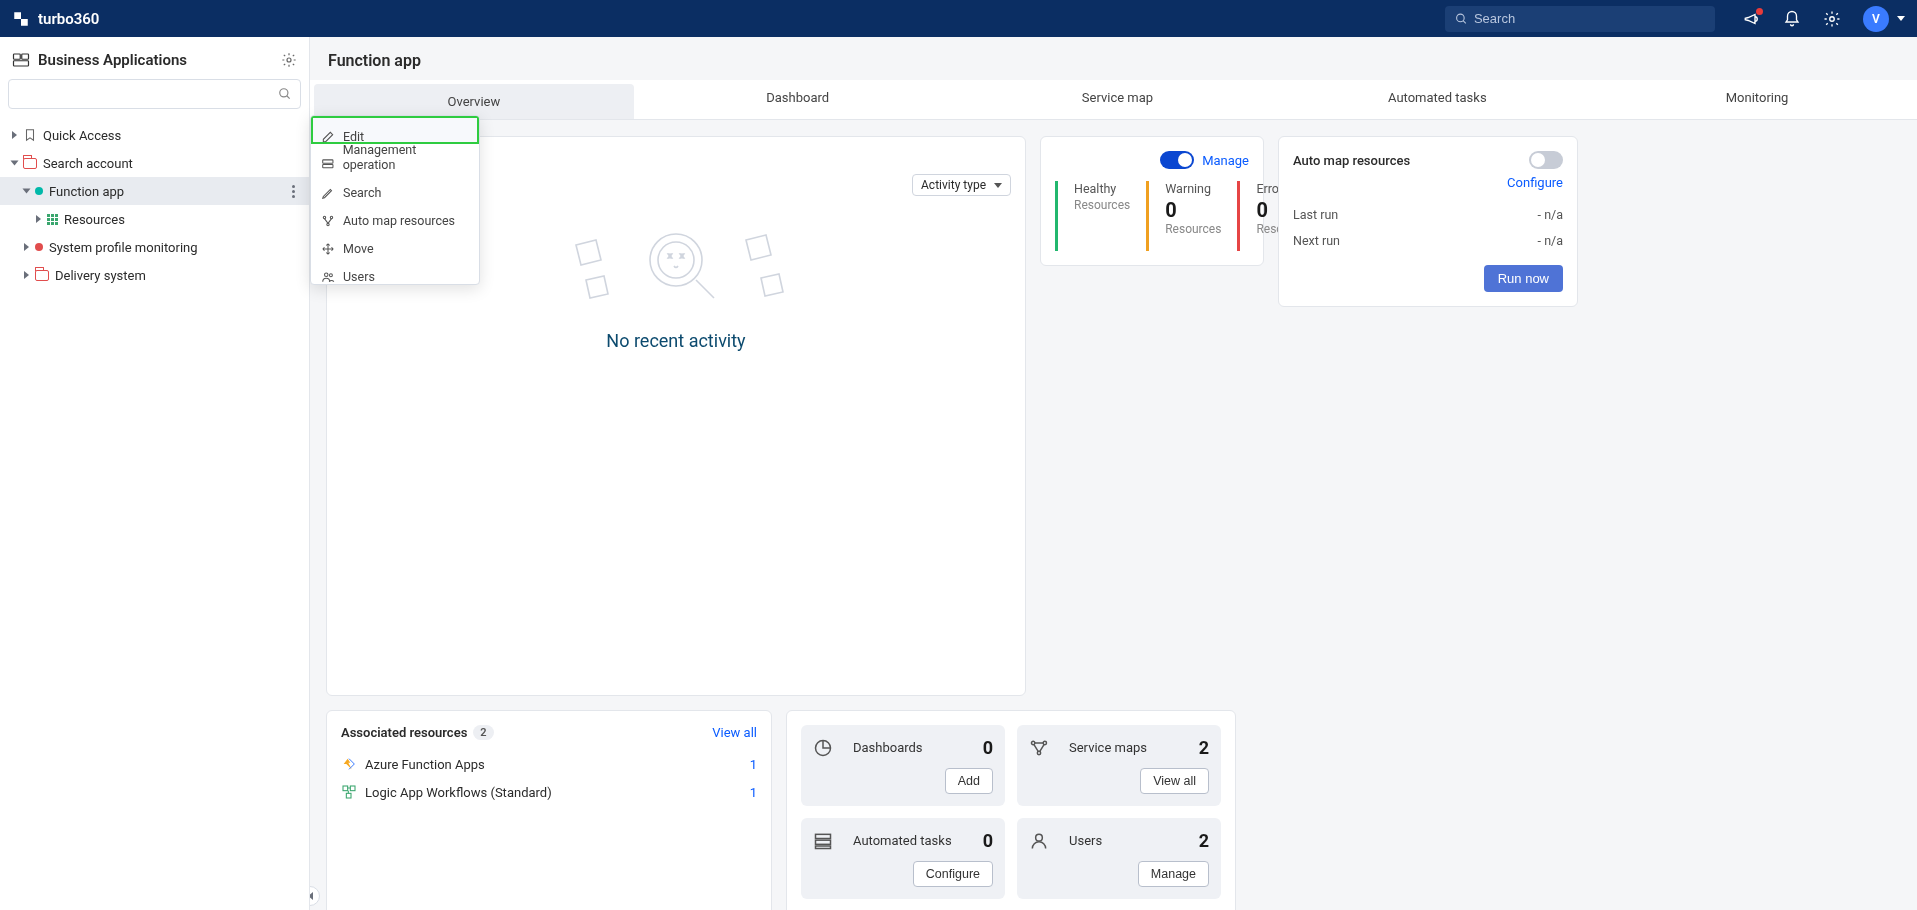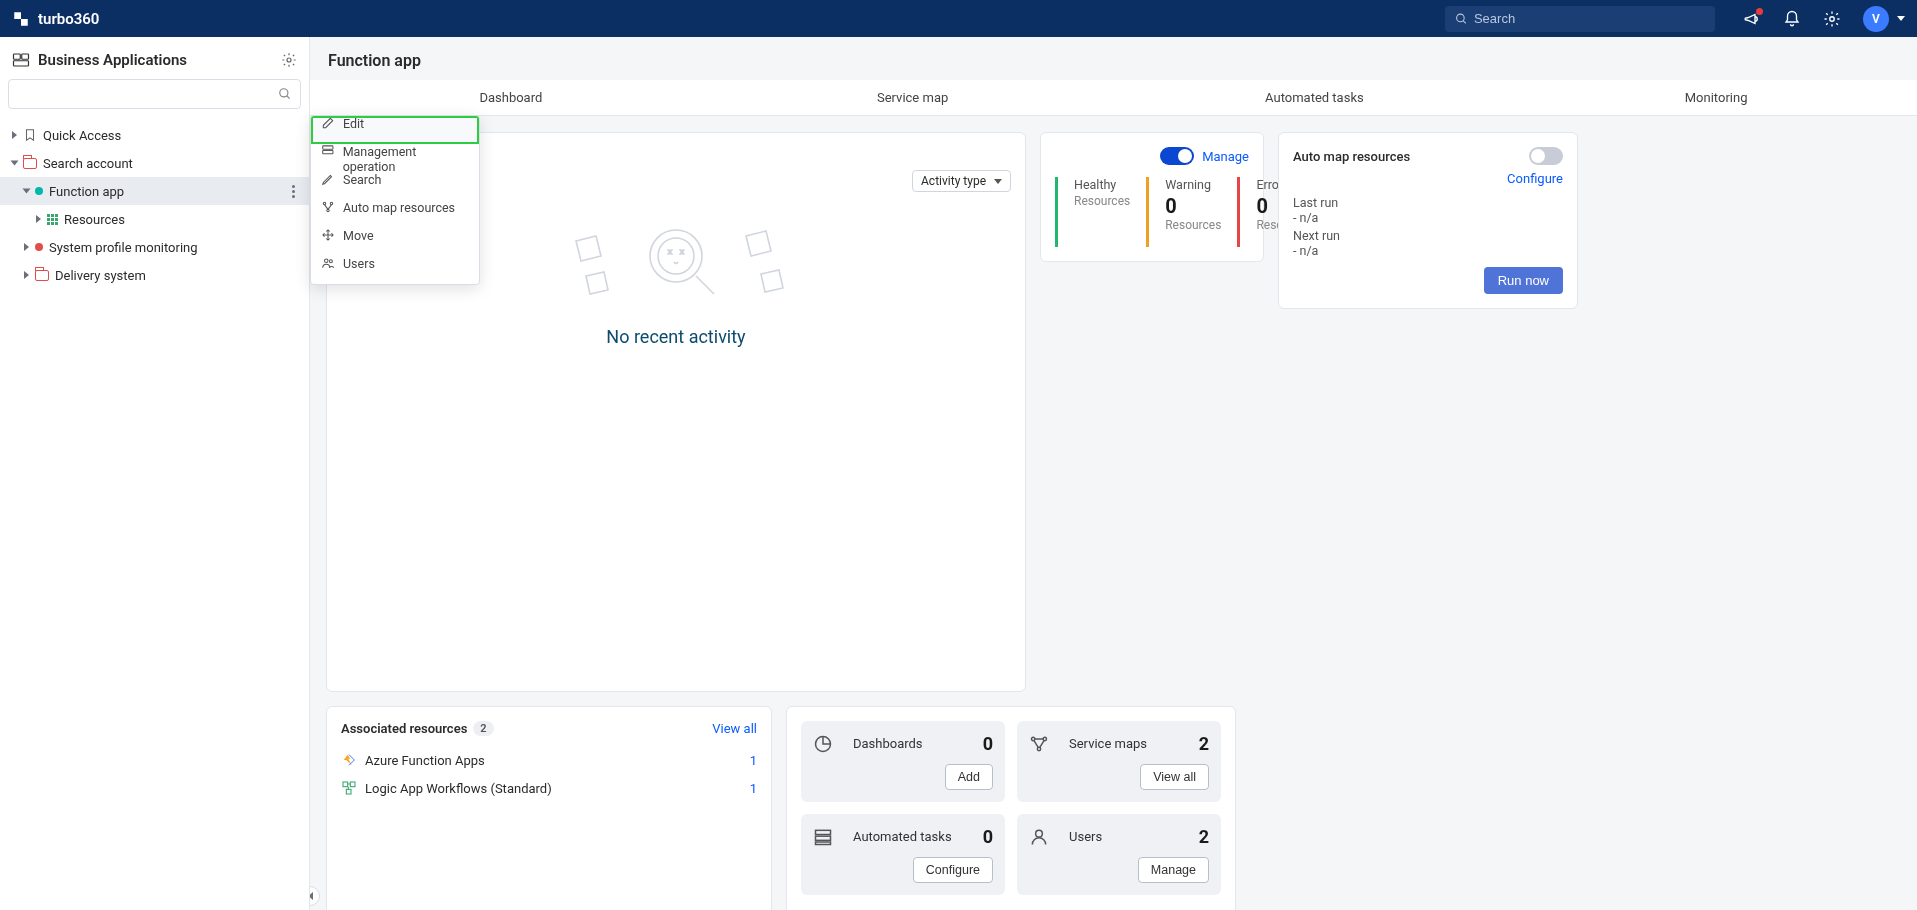--- a/index.html
+++ b/index.html
@@ -42,21 +42,21 @@
 .dot-teal { background:#00b8a9; }
 .dot-red2 { background:#e14d4d; }
 .tree-selected { background: #e8ebf0; }
 .kebab { margin-left:auto; display:flex; flex-direction:column; gap:2px; align-items:center; justify-content:center; width:16px; }
 .kebab span { width:3px; height:3px; background:#6a6f7a; border-radius:50%; }
 .grid3 { display:grid; grid-template-columns:repeat(3,3px); grid-template-rows:repeat(3,3px); gap:1px; }
 .grid3 span { background:#3aa66e; }
 
 
 .ctx-menu { position:absolute; top: 115px; left: 310px; width: 170px; background:#fff; border:1px solid #d9dee6; border-radius:4px; box-shadow:0 4px 16px rgba(0,0,0,.12); overflow:hidden; z-index:50; }
-.ctx-item { display:flex; align-items:flex-start; gap:8px; height:28px; padding:0 10px; font-size:12.5px; color:#444; cursor:pointer; }
+.ctx-item { display:flex; align-items:flex-end; gap:8px; height:28px; padding:0 10px; font-size:12.5px; color:#444; cursor:pointer; }
 .ctx-item.highlight { outline: 2.5px solid #2ecc40; outline-offset:-2px; background:#f7f9fc; }
 
 
 .main { flex:1; display:flex; flex-direction:column; overflow:hidden; position: relative; }
 .page-title { font-size: 16px; font-weight: 600; padding: 14px 18px 10px; color:#2b2b2b; }
 .tabs { display:flex; background:#fff; border-bottom:1px solid #e3e6eb; }
 .tab { flex:1; text-align:center; padding:10px 0; font-size:13px; cursor:pointer; color:#444; }
 .tab.active { background:#edeff3; border-radius:4px 4px 0 0; margin:4px 4px 0 4px; }
 .content { padding:16px; display:grid; grid-template-columns: 700px 224px 300px; gap:14px; align-items:start; }
 
@@ -75,21 +75,21 @@
 .hbox .hsub { font-size:12px; color:#888; }
 .hbox.green { border-left-color:#22b76e; }
 .hbox.orange { border-left-color:#f0a020; }
 .hbox.red { border-left-color:#e64545; }
 .hbox.grey1 { border-left-color:#aab0bb; }
 .hbox.grey2 { border-left-color:#aab0bb; }
 
 .automap-card { min-height: 108px; display:flex; flex-direction:column; gap:6px; }
 .automap-title { font-size:13px; color:#2b2b2b; font-weight:500; display:flex; justify-content:space-between; align-items:center; }
 .automap-rows { font-size:12.5px; color:#555; }
-.automap-rows div { display:flex; justify-content:space-between; margin:3px 0;flex-direction:column; }
+.automap-rows div { display:flex; justify-content:space-between; margin:11px 0; }
 .btn-primary { background:#4f73d6; color:#fff; border:none; border-radius:4px; padding:6px 14px; font-size:13px; cursor:pointer; align-self:flex-end; }
 .btn-outline { background:#fff; border:1px solid #b8bfcc; border-radius:4px; padding:5px 12px; font-size:12.5px; cursor:pointer; color:#333; }
 
 .recent-card { min-height: 560px; }
 .recent-title { font-size:13px; font-weight:600; margin-bottom:8px; }
 .filter-row { display:flex; align-items:center; justify-content:space-between; margin-bottom:14px; }
 .filter-lbl { display:flex; align-items:center; gap:6px; color:#666; font-size:12.5px; }
 .type-btn { border:1px solid #d0d5de; border-radius:4px; padding:3px 8px; font-size:12px; display:flex; align-items:center; gap:4px; cursor:pointer; background:#fff; }
 .empty-ill { display:flex; flex-direction:column; align-items:center; gap:10px; margin-top:10px; }
 .empty-text { color:#0c4a6e; font-size:18px; }
@@ -280,20 +280,21 @@
           <circle cx="17" cy="9" r="2.5"></circle>
           <path d="M14 20 a5 5 0 0 1 8 0"></path>
         </svg>
       <span>Users</span>
     </div>
   </div>
 
   <div class="main">
     <div class="page-title">Function app</div>
     <div class="tabs">
+      <div class="tab active">Overview</div>
       <div class="tab">Dashboard</div>
       <div class="tab">Service map</div>
       <div class="tab">Automated tasks</div>
       <div class="tab">Monitoring</div>
     </div>
 
     <div class="content">
 
       <div class="card health-card">
         <div class="health-top">

